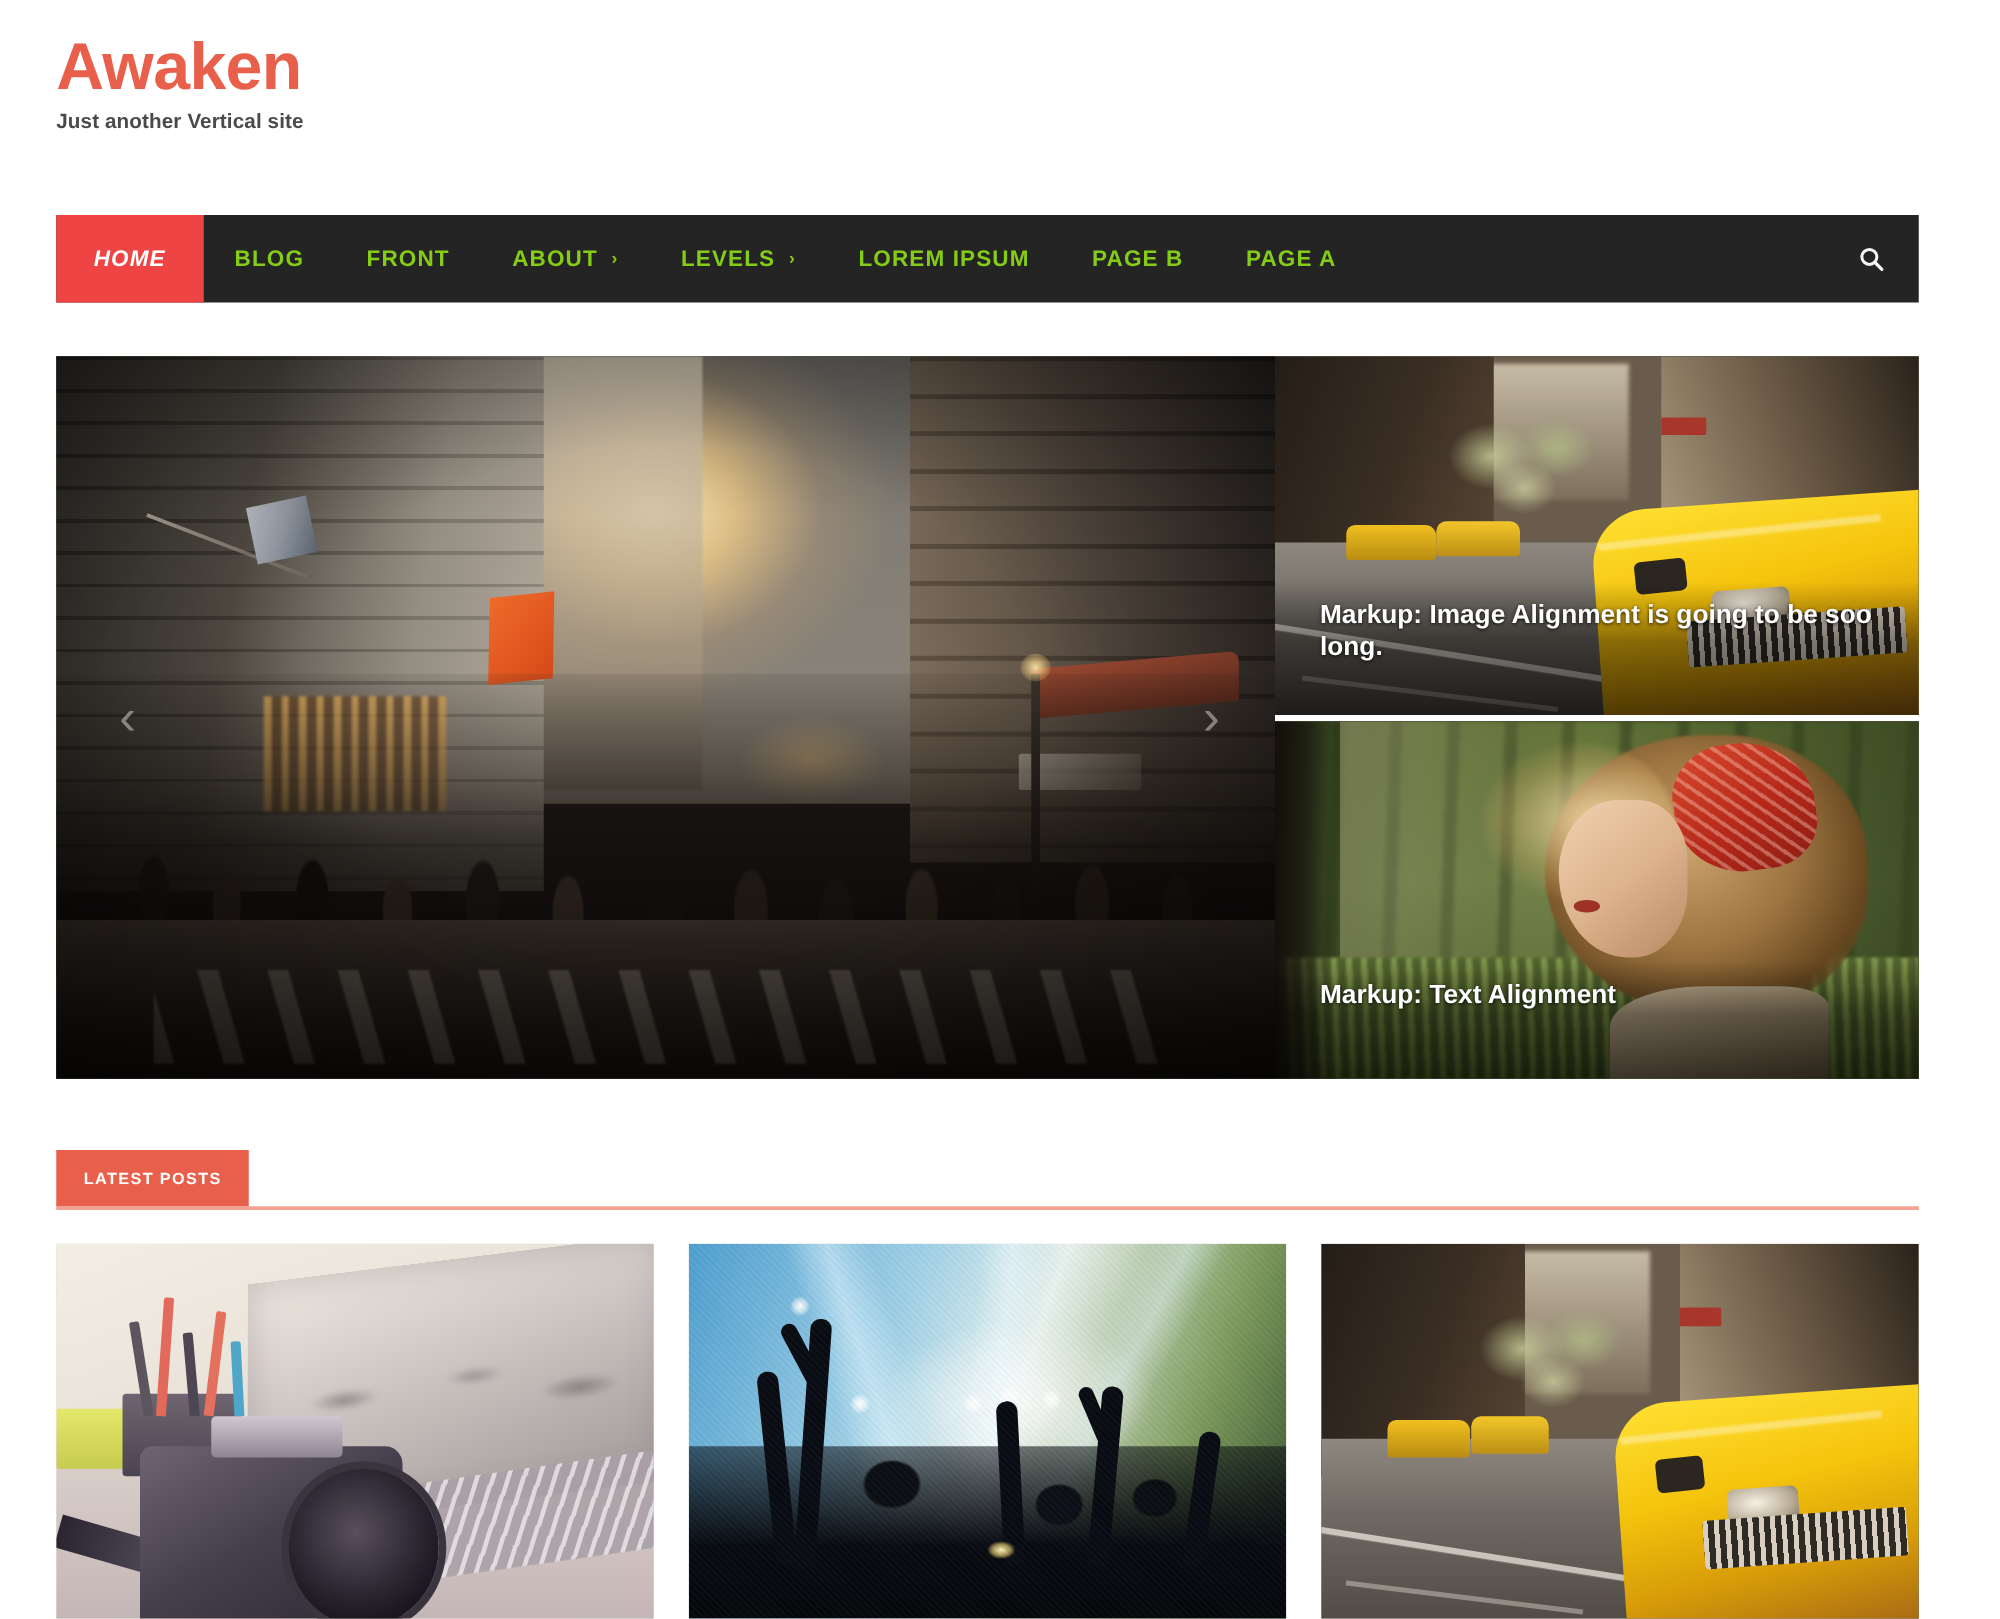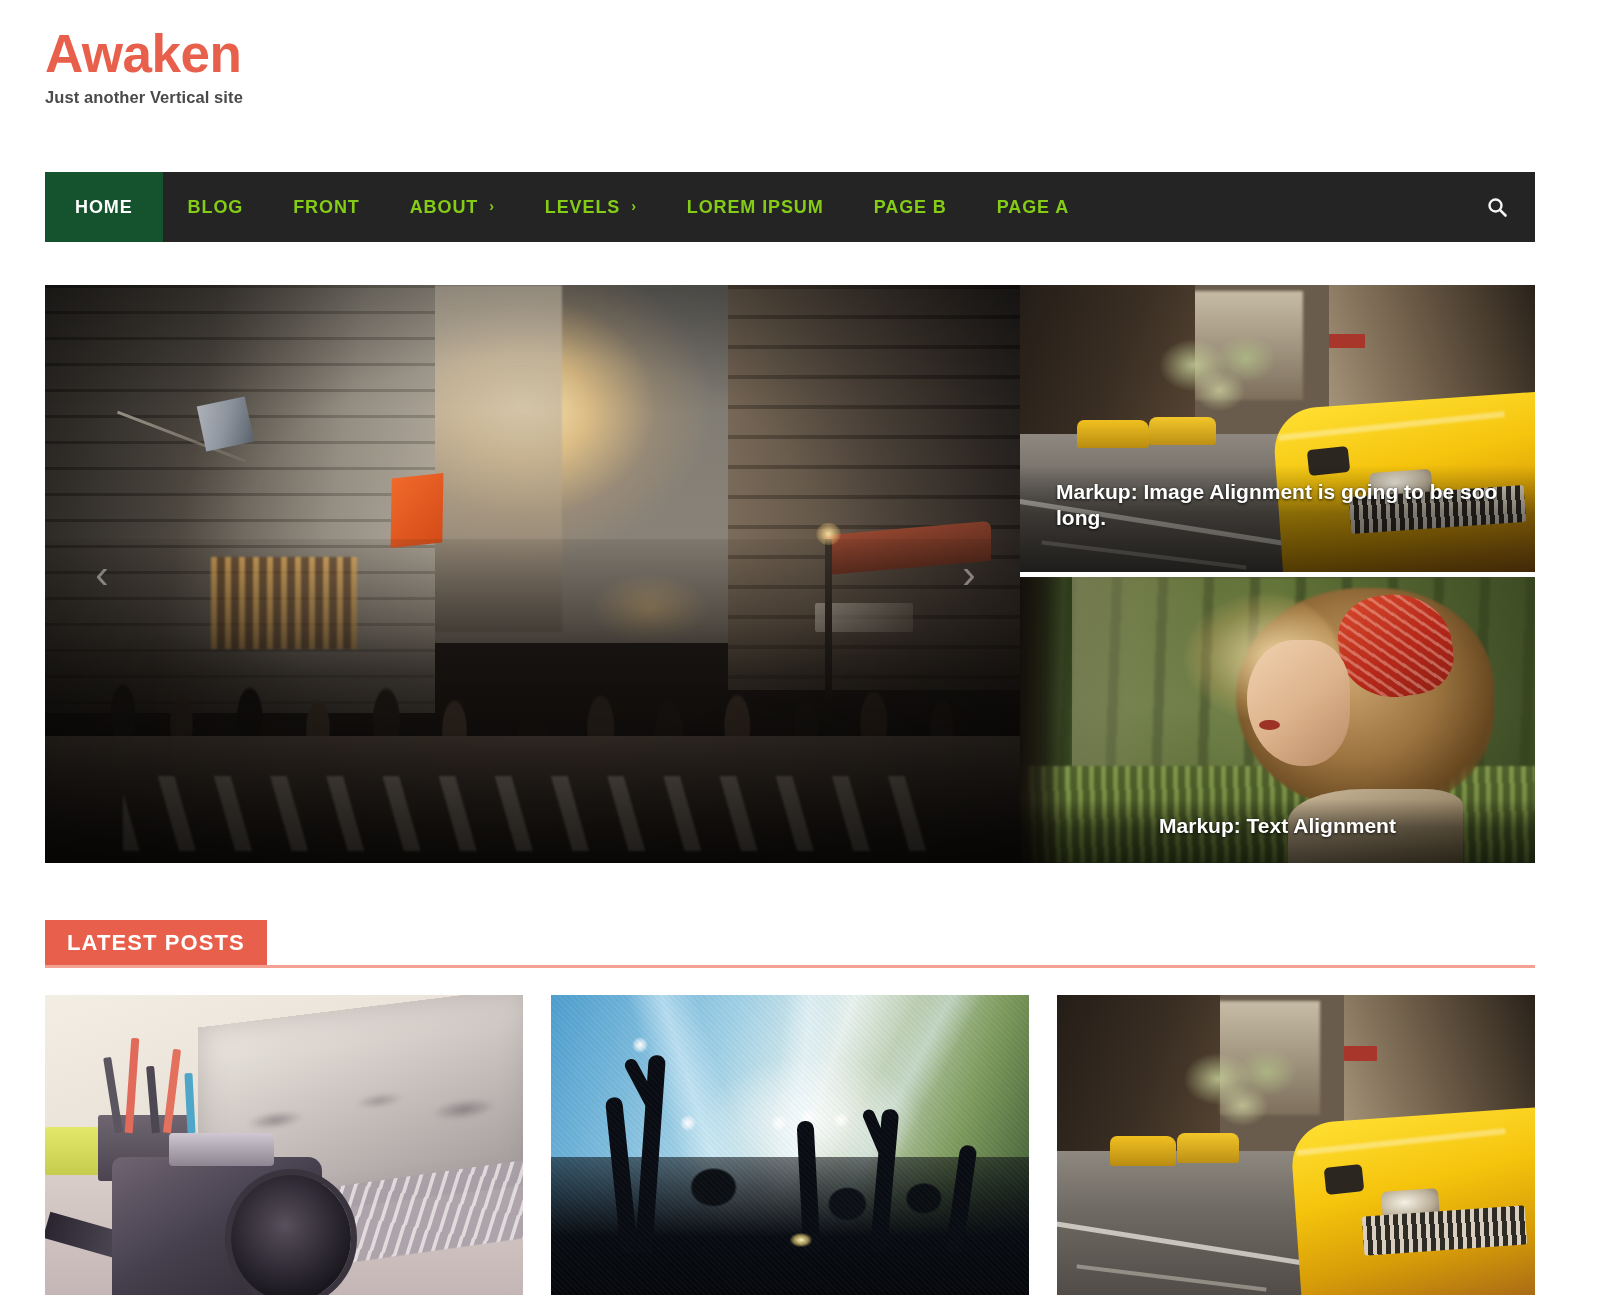--- a/index.html
+++ b/index.html
@@ -69,23 +69,24 @@
     height: 100%;
     color: #84cc16;
     font-size: 18px;
     font-weight: bold;
     letter-spacing: 0.9px;
     text-transform: uppercase;
     cursor: pointer;
     white-space: nowrap;
   }
   .nav-item.current {
-    background: #14532d;
+    background: #ef4444;
     color: #ffffff;
     padding: 0 30px;
+    font-style: italic;
   }
   .nav-caret {
     display: inline-block;
     margin-left: 11px;
     font-size: 14px;
     font-weight: bold;
     line-height: 1;
     transform: translateY(-1px);
   }
   .nav-search {
@@ -402,21 +403,21 @@
   }
   .slider-main .slide-caption {
     font-size: 30px;
     padding: 20px 44px 44px;
   }
   .side-card .slide-caption {
     font-size: 21px;
     padding: 14px 36px 22px;
   }
   .side-card.top .slide-caption { padding-bottom: 40px; }
-  .side-card.bottom .slide-caption { padding-bottom: 24px; text-align: center; }
+  .side-card.bottom .slide-caption { padding-bottom: 54px; }
 
   
   .slider-arrow {
     position: absolute;
     top: 50%;
     transform: translateY(-50%);
     width: 42px; height: 52px;
     display: flex; align-items: center; justify-content: center;
     color: rgba(255,255,255,0.42);
     font-size: 40px;
@@ -443,21 +444,21 @@
     height: 3px;
     background: #f3a192;
   }
   .section-badge {
     position: absolute;
     left: 0; top: 0;
     height: 45px;
     padding: 0 22px;
     background: #e8604c;
     color: #ffffff;
-    font-size: 22px;
+    font-size: 13px;
     font-weight: bold;
     letter-spacing: 1.1px;
     display: flex;
     align-items: center;
     text-transform: uppercase;
   }
 
   .posts-grid {
     position: absolute;
     left: 45px;

